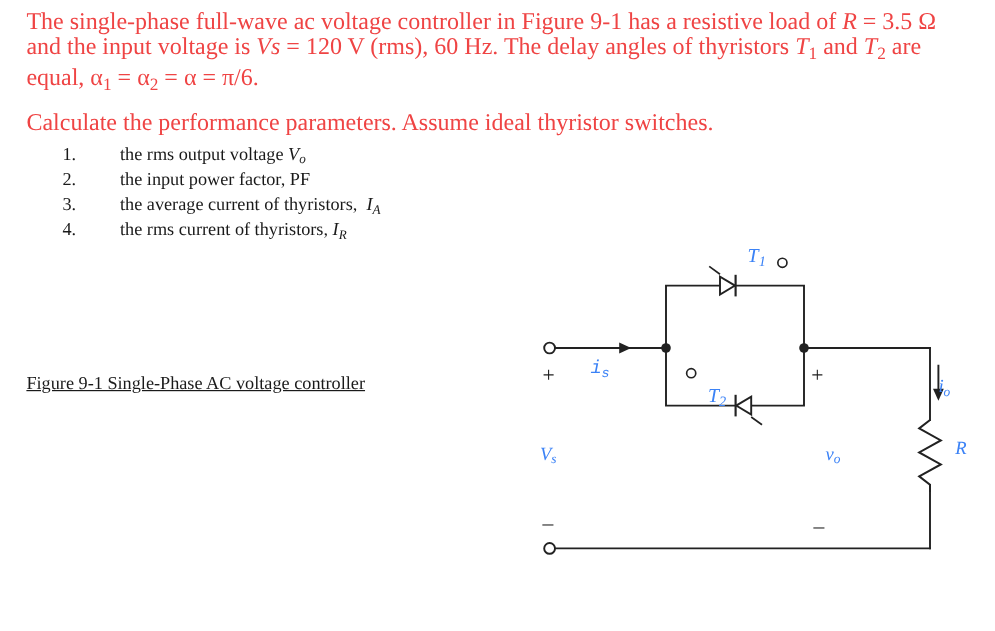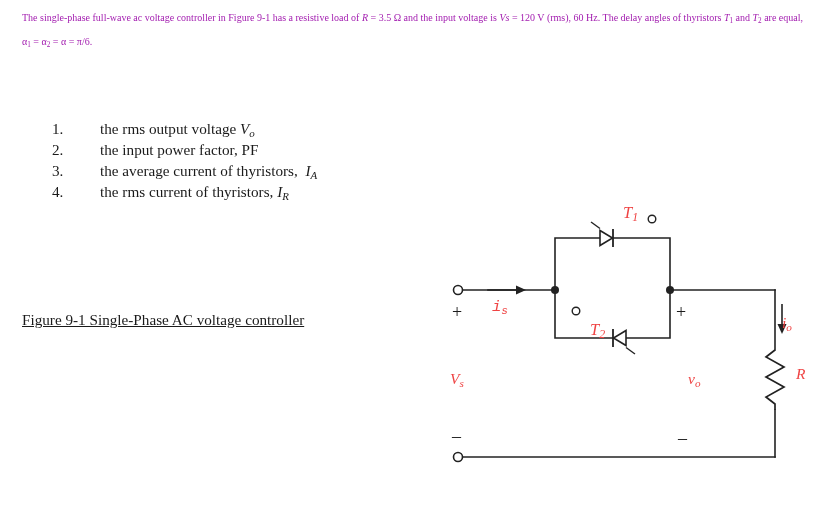--- a/index.html
+++ b/index.html
@@ -14,23 +14,23 @@
     font-family: "Liberation Serif", serif;
     color: #1a1a1a;
     overflow: hidden;
   }
   .page {
     position: absolute;
     inset: 0;
   }
   .para {
     position: absolute;
-    font-size: 10px;
+    font-size: 20px;
     line-height: 20.5px;
-    color: #a21caf;
+    color: #ef4444;
   }
   #intro-paragraph {
     left: 22px;
     top: 8px;
     width: 790px;
   }
   #calc-instruction {
     left: 22px;
     top: 92px;
     width: 700px;
@@ -77,21 +77,21 @@
     height: 290px;
   }
   .circuit svg {
     display: block;
   }
   .lbl {
     position: absolute;
     font-family: "Liberation Serif", serif;
     font-size: 15.5px;
     font-style: italic;
-    color: #ef4444;
+    color: #3b82f6;
     white-space: nowrap;
   }
   .lbl.big {
     font-size: 16.5px;
   }
   .plus, .minus {
     position: absolute;
     font-family: "Liberation Serif", serif;
     font-size: 18px;
     font-style: normal;
@@ -102,20 +102,23 @@
 <body>
 
 <div class="page">
 
   <div class="para" id="intro-paragraph">
     The single-phase full-wave ac voltage controller in Figure 9-1 has a resistive load of <i class="v">R</i> = 3.5 Ω and the
     input voltage is <i class="v">Vs</i> = 120 V (rms), 60 Hz. The delay angles of thyristors <i class="v">T</i><sub>1</sub> and <i class="v">T</i><sub>2</sub> are equal, α<sub>1</sub> = α<sub>2</sub> = α =
     π/6.
   </div>
 
+  <div class="para" id="calc-instruction">
+    Calculate the performance parameters. Assume ideal thyristor switches.
+  </div>
 
   <div class="item-list">
     <div class="item-row">
       <span class="item-num">1.</span>
       <span class="item-text">the rms output voltage <i class="v">V<sub>o</sub></i></span>
     </div>
     <div class="item-row">
       <span class="item-num">2.</span>
       <span class="item-text">the input power factor, PF</span>
     </div>

